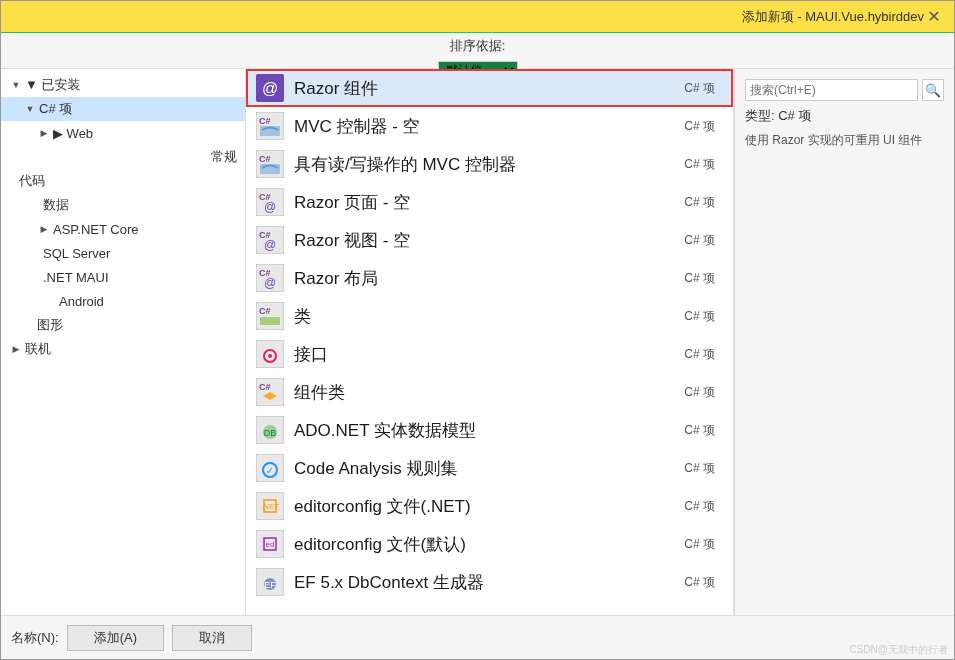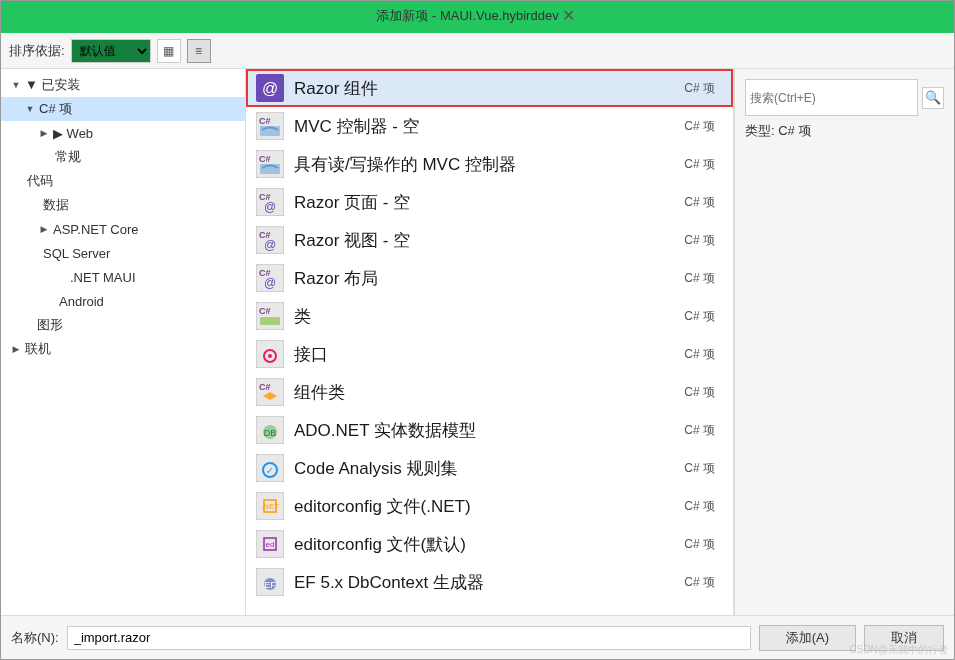--- a/index.html
+++ b/index.html
@@ -16,26 +16,26 @@
       width: 955px;
       height: 660px;
       background: #f5f5f5;
       border: 1px solid #999;
       box-shadow: 2px 2px 10px rgba(0,0,0,0.3);
       display: flex;
       flex-direction: column;
       position: relative;
     }
     .title-bar {
-      background: #22c55e;
-      border-bottom: 3px solid #22c55e;
+      background: #fde047;
+      border-bottom: 1px solid #22c55e;
       padding: 6px 10px;
       display: flex;
       align-items: center;
-      justify-content: center;
+      justify-content: flex-end;
       height: 32px;
     }
     .title-bar-left {
       font-size: 13px;
       color: #333;
     }
     .title-bar-close {
       width: 20px;
       height: 20px;
       background: none;
@@ -48,20 +48,21 @@
       justify-content: center;
     }
     .toolbar {
       background: #f5f5f5;
       border-bottom: 1px solid #ddd;
       padding: 4px 8px;
       display: flex;
       align-items: center;
       gap: 6px;
       height: 36px;
+      flex-direction: column;
     }
     .toolbar-label {
       color: #333;
       font-size: 13px;
     }
     .toolbar-select {
       height: 24px;
       border: 1px solid #ccc;
       background: #15803d;
       font-size: 12px;
@@ -172,21 +173,21 @@
       flex-direction: column;
       gap: 6px;
     }
     .right-panel-search {
       display: flex;
       align-items: center;
       gap: 4px;
     }
     .right-panel-search input {
       flex: 1;
-      height: 37px;
+      height: 22px;
       border: 1px solid #ccc;
       padding: 0 4px;
       font-size: 12px;
       background: #fff;
     }
     .right-panel-search .search-icon-btn {
       width: 22px;
       height: 22px;
       border: 1px solid #ccc;
       background: #fff;
@@ -291,37 +292,37 @@
         <span class="sidebar-group-label">▼ 已安装</span>
       </div>
       <div class="sidebar-item selected" style="padding-left:22px;">
         <span class="arrow">▼</span>
         <span>C# 项</span>
       </div>
       <div class="sidebar-item" style="padding-left:36px;">
         <span class="arrow">▶</span>
         <span>▶ Web</span>
       </div>
-      <div class="sidebar-item" style="padding-left:54px;">
+      <div class="sidebar-item" style="padding-left:42px;justify-content:flex-end;">
         <span>常规</span>
       </div>
-      <div class="sidebar-item" style="padding-left:26px;text-align:center;">
+      <div class="sidebar-item" style="padding-left:18px;text-align:center;">
         <span>代码</span>
       </div>
       <div class="sidebar-item" style="padding-left:42px;">
         <span>数据</span>
       </div>
       <div class="sidebar-item" style="padding-left:36px;">
         <span class="arrow">▶</span>
         <span>ASP.NET Core</span>
       </div>
       <div class="sidebar-item" style="padding-left:42px;">
         <span>SQL Server</span>
       </div>
-      <div class="sidebar-item" style="padding-left:42px;margin-left:27px;">
+      <div class="sidebar-item" style="padding-left:42px;">
         <span>.NET MAUI</span>
       </div>
       <div class="sidebar-item" style="padding-left:42px;margin-left:16px;">
         <span>Android</span>
       </div>
       <div class="sidebar-item" style="padding-left:36px;">
         <span>图形</span>
       </div>
       <div class="sidebar-item">
         <span class="arrow">▶</span>
@@ -487,24 +488,24 @@
           <span class="list-item-type">C# 项</span>
         </div>
       </div>
 
     <div class="right-panel">
       <div class="right-panel-search">
         <input type="text" placeholder="搜索(Ctrl+E)" style="">
         <button class="search-icon-btn">🔍</button>
       </div>
       <div class="right-panel-type">类型: C# 项</div>
+      <div class="right-panel-desc">使用 Razor 实现的可重用 UI 组件</div>
     </div>
   </div>
 
   <div class="bottom-bar">
     <span class="bottom-bar-label">名称(N):</span>
-    <input class="bottom-bar-input" type="text" id="file-name-input" value="_import.razor" style="">
     <button class="bottom-bar-btn">添加(A)</button>
     <button class="bottom-bar-btn">取消</button>
   </div>
 
   <div class="watermark">CSDN@无我中的行者</div>
 </div>
 
 </body></html>

